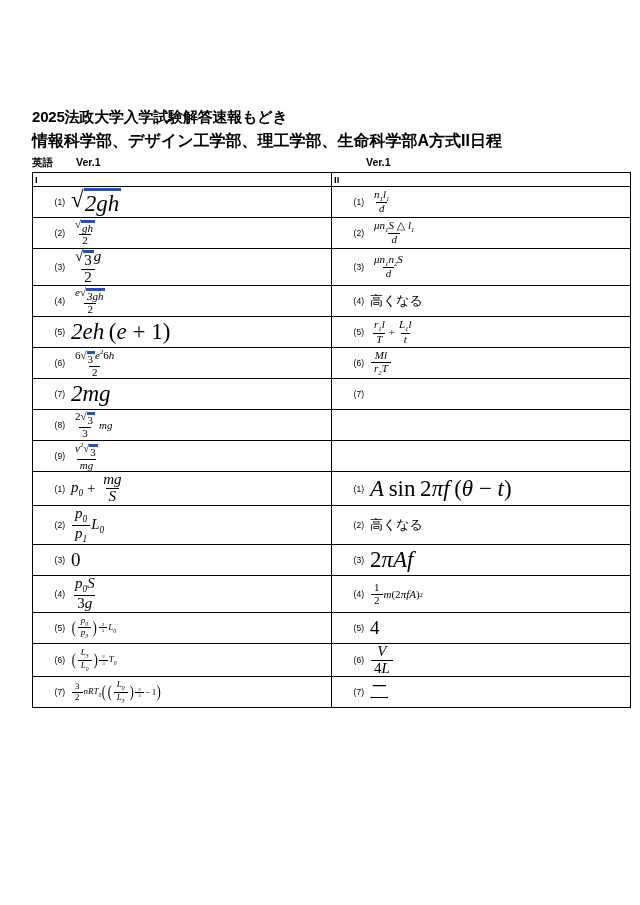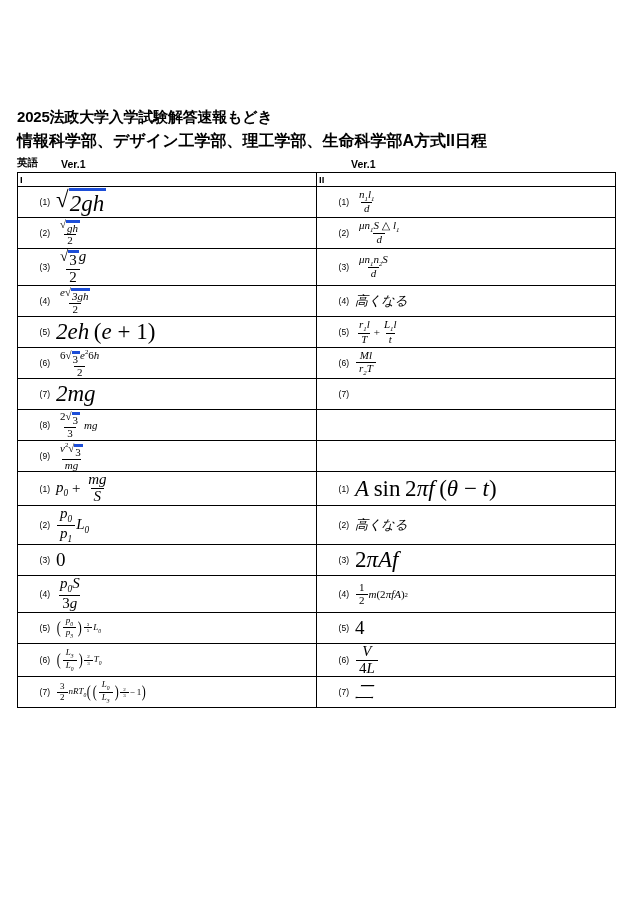--- a/index.html
+++ b/index.html
@@ -10,21 +10,21 @@
   body {
     width: 640px;
     height: 905px;
     font-family: "Liberation Sans", sans-serif;
     color: #000000;
     position: relative;
     overflow: hidden;
   }
   .page {
     position: absolute;
-    left: 17px;
+    left: 32px;
     top: 108px;
     width: 598px;
   }
   .doc-title {
     font-size: 15px;
     font-weight: bold;
     letter-spacing: -0.2px;
     margin: 0 0 5px 0;
     line-height: 1.2;
   }
@@ -32,21 +32,20 @@
     font-size: 16px;
     font-weight: bold;
     margin: 0 0 4px 0;
     line-height: 1.3;
   }
   .meta-row {
     display: flex;
     font-size: 10.5px;
     font-weight: bold;
     margin: 0 0 2px 0;
-    align-items: flex-end;
   }
   .meta-subject { width: 44px; }
   .meta-ver { width: 290px; }
   .meta-ver2 { }
 
   table.grid {
     border-collapse: collapse;
     width: 598px;
     table-layout: fixed;
   }
@@ -81,21 +80,21 @@
     box-sizing: border-box;
     color: #000;
   }
   .ans {
     flex: 1 1 auto;
     display: flex;
     align-items: center;
     font-family: "Liberation Serif", serif;
     white-space: nowrap;
   }
-  .ans.jp { font-family: "Liberation Sans", sans-serif; font-style: italic; }
+  .ans.jp { font-family: "Liberation Sans", sans-serif; }
 
   
   .it { font-style: italic; }
   .frac {
     display: inline-flex;
     flex-direction: column;
     align-items: center;
     vertical-align: middle;
     line-height: 1.05;
     margin: 0 1px;

